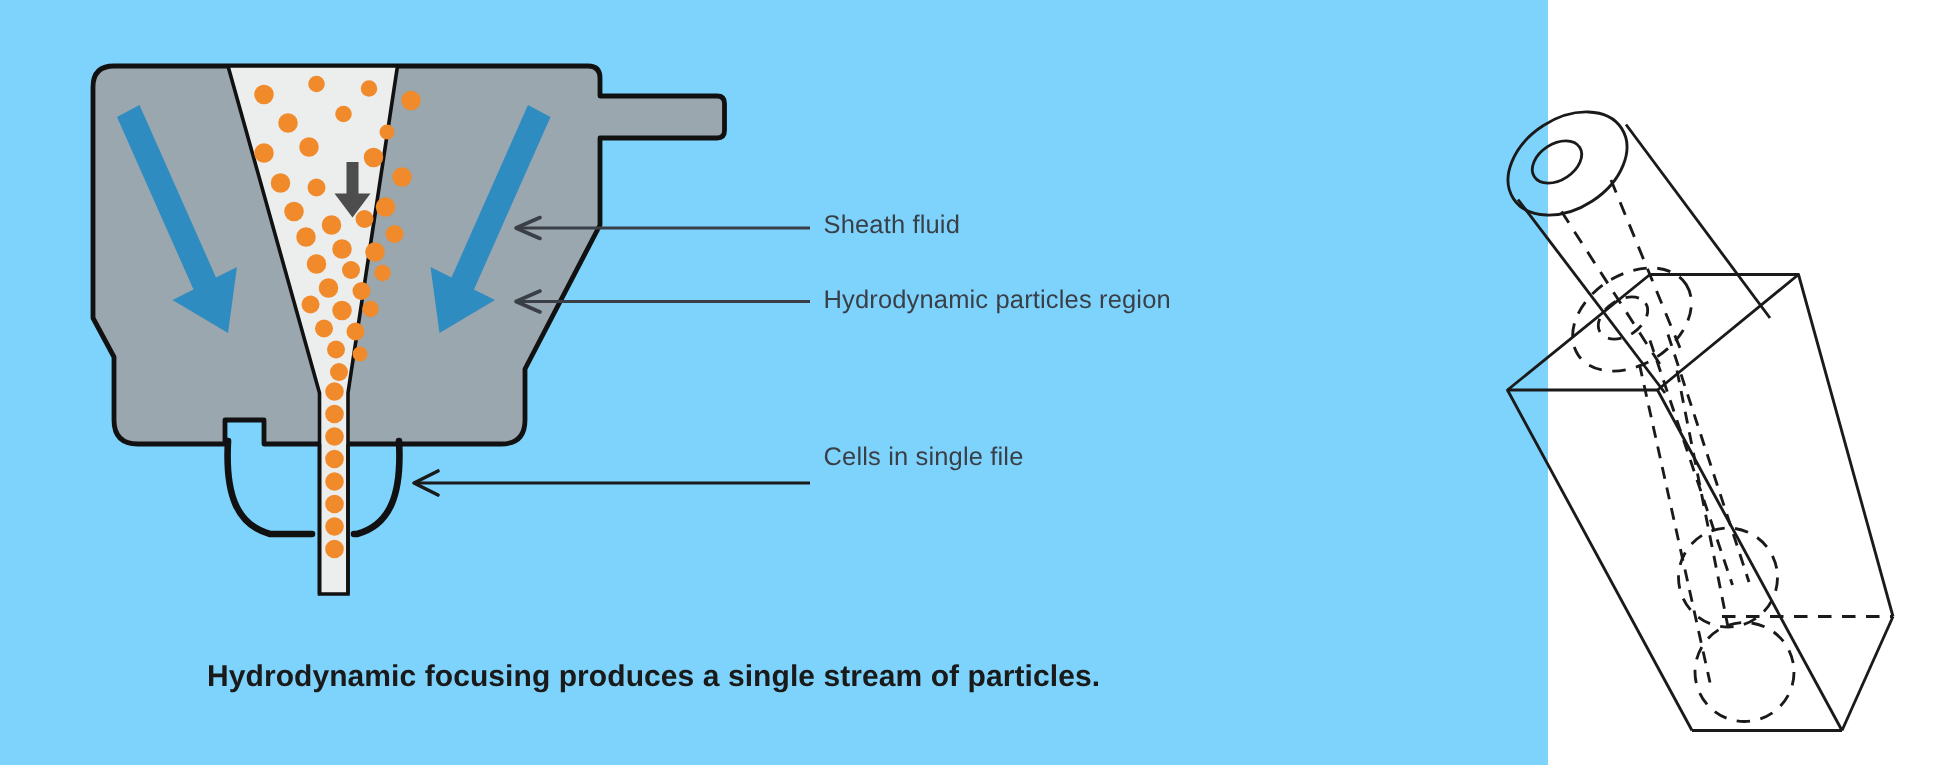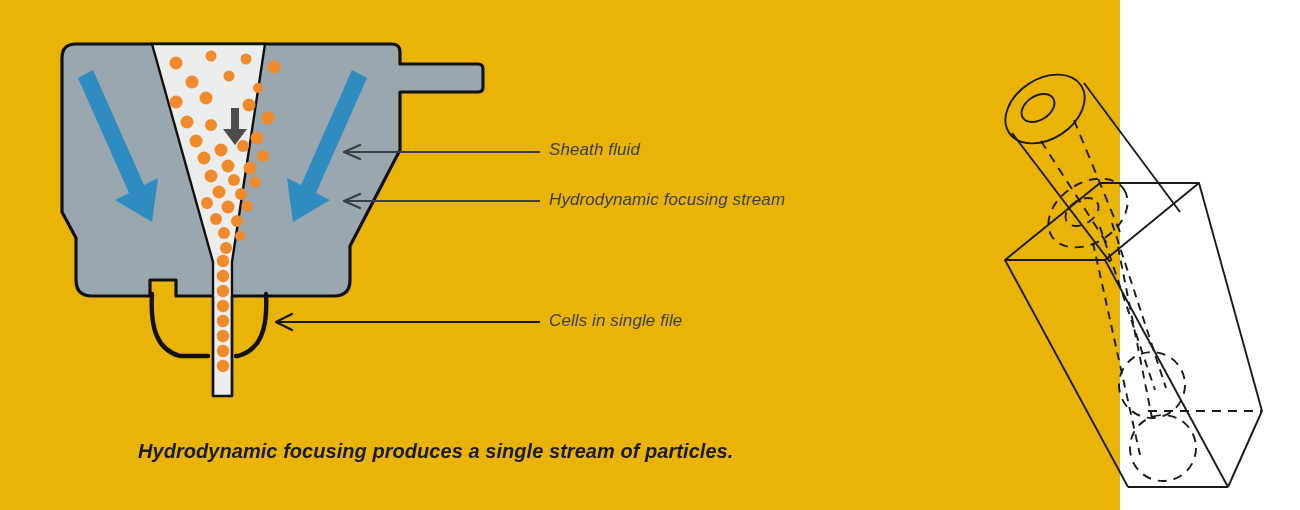--- a/index.html
+++ b/index.html
@@ -9,43 +9,42 @@
     background: #ffffff;
   }
   body {
     font-family: "Liberation Sans", sans-serif;
     width: 1300px;
     height: 510px;
     overflow: hidden;
   }
   #figure-root {
     position: relative;
-    width: 1120px;
+    width: 1032px;
     height: 510px;
-    background: #eab308;
-    font-style: italic;
+    background: #7dd3fc;
   }
   .svg-layer {
     position: absolute;
     top: 0;
     left: 0;
     width: 1300px;
     height: 510px;
   }
   .label-text {
     position: absolute;
     font-family: "Liberation Sans", sans-serif;
     font-size: 17px;
     color: #3a3f47;
     white-space: nowrap;
     letter-spacing: 0.1px;
   }
   #label-sheath-fluid   { left: 549px; top: 140px; }
   #label-focusing-region{ left: 549px; top: 190px; }
-  #label-single-file    { left: 549px; top: 311px; }
+  #label-single-file    { left: 549px; top: 295px; }
   #caption-text {
     position: absolute;
     left: 138px;
     top: 440px;
     font-family: "Liberation Sans", sans-serif;
     font-size: 20px;
     font-weight: bold;
     color: #1a1a1a;
     white-space: nowrap;
     letter-spacing: 0.05px;
@@ -233,19 +232,19 @@
         <line x1="1100" y1="227" x2="1155" y2="390"></line>
         <line x1="1112" y1="223" x2="1166" y2="388"></line>
         <line x1="1093" y1="243" x2="1140" y2="455"></line>
         <line x1="1118" y1="247" x2="1152" y2="418"></line>
       </g>
     </g>
   </svg>
 
   <div id="label-sheath-fluid" class="label-text">Sheath fluid</div>
 
-  <div id="label-focusing-region" class="label-text">Hydrodynamic focusing stream</div>
+  <div id="label-focusing-region" class="label-text">Hydrodynamic particles region</div>
 
   <div id="label-single-file" class="label-text">Cells in single file</div>
 
   <div id="caption-text">Hydrodynamic focusing produces a single stream of particles.</div>
 
 </div>
 
 </body></html>

